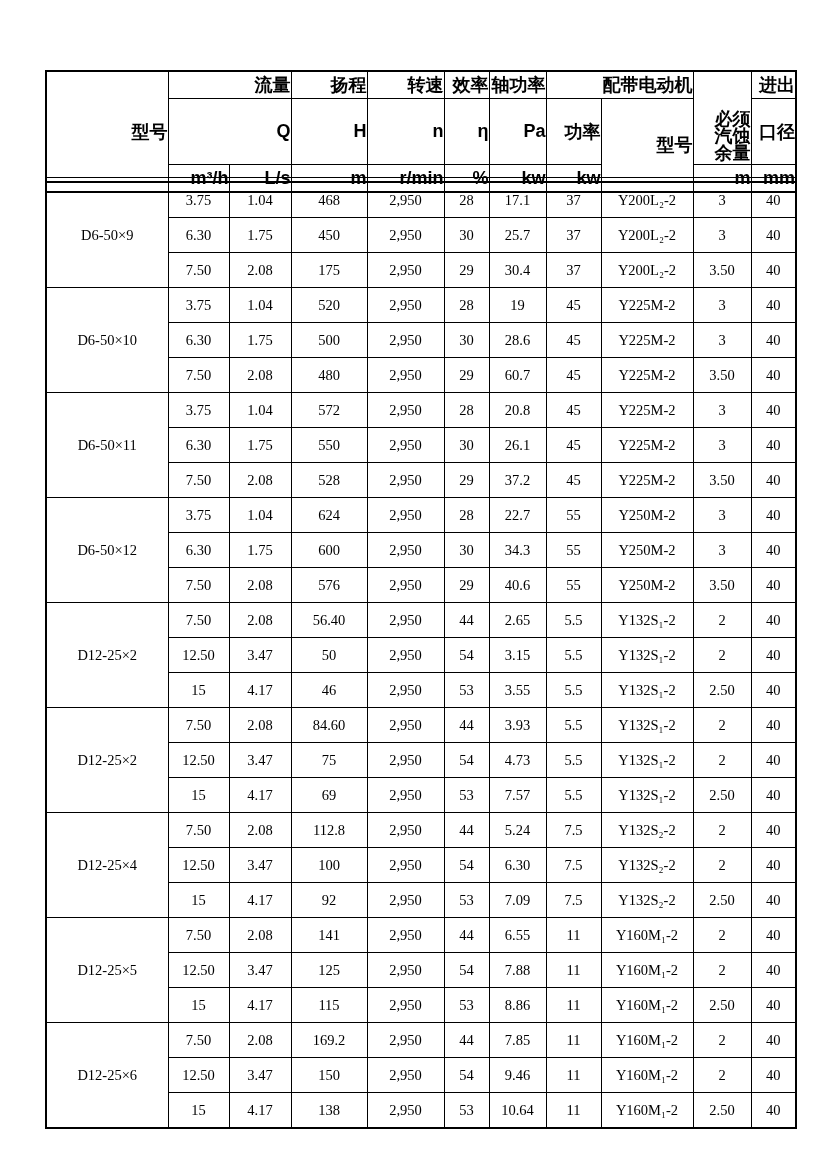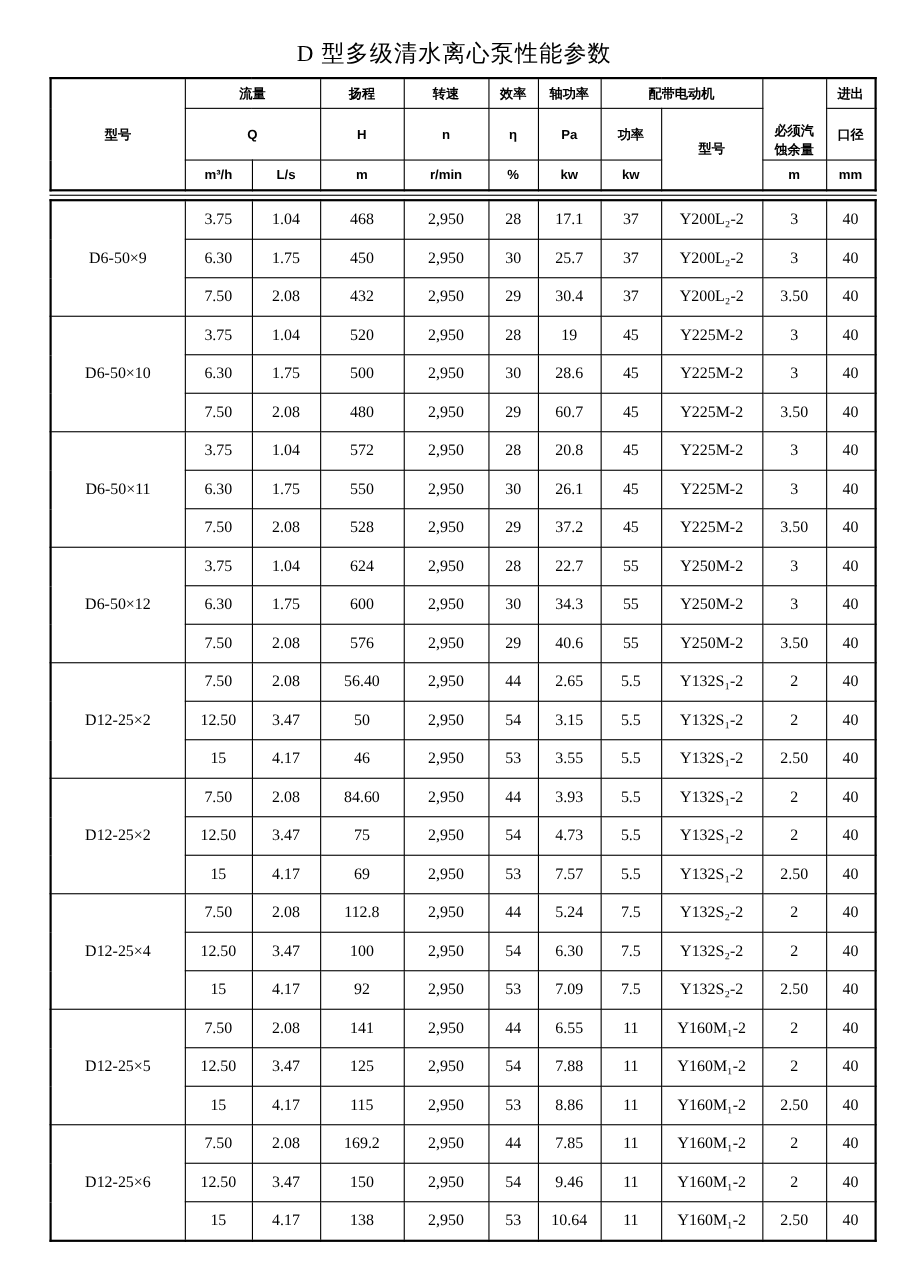--- a/index.html
+++ b/index.html
@@ -35,27 +35,27 @@
   .header-table-wrap {
     position: absolute;
     left: 45px;
     top: 70px;
   }
   .header-table {
     border: 2px solid #000;
   }
   .header-table td {
     border: 1px solid #000;
-    text-align: center;
+    text-align: right;
     vertical-align: middle;
     padding: 0;
     height: 26px;
     font-family: "Liberation Sans", "DejaVu Sans", sans-serif;
     font-weight: bold;
-    font-size: 12px;
+    font-size: 18px;
     overflow: hidden;
   }
   .npsh-span {
     display: inline-block;
     width: 46px;
     line-height: 17px;
     word-break: break-all;
     margin-top: 39px;
   }
   
@@ -83,21 +83,20 @@
   }
   .model-cell {
     font-size: 14.5px;
   }
 </style>
 </head>
 <body>
 
 <div class="page">
 
-  <div class="title">D 型多级清水离心泵性能参数</div>
 
   <div class="header-table-wrap">
     <table class="header-table">
       <colgroup>
         <col style="width:122px">
           <col style="width:61px">
           <col style="width:62px">
         <col style="width:76px">
           <col style="width:77px">
           <col style="width:45px">
@@ -181,21 +180,21 @@
             <td>30</td>
             <td>25.7</td>
             <td>37</td>
             <td>Y200L₂-2</td>
             <td>3</td>
             <td>40</td>
           </tr>
           <tr>
             <td>7.50</td>
             <td>2.08</td>
-            <td>432</td>
+            <td>175</td>
             <td>2,950</td>
             <td>29</td>
             <td>30.4</td>
             <td>37</td>
             <td>Y200L₂-2</td>
             <td>3.50</td>
             <td>40</td>
           </tr>
           <tr>
             <td rowspan="3" class="model-cell">D6-50×10</td>

